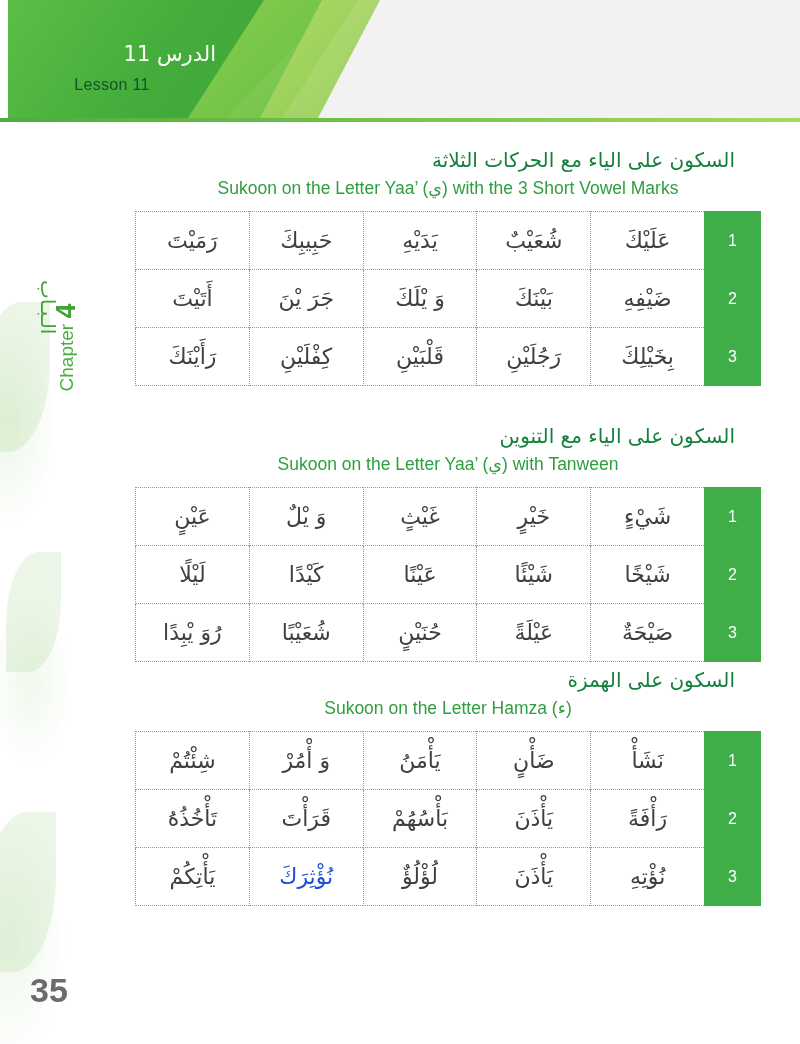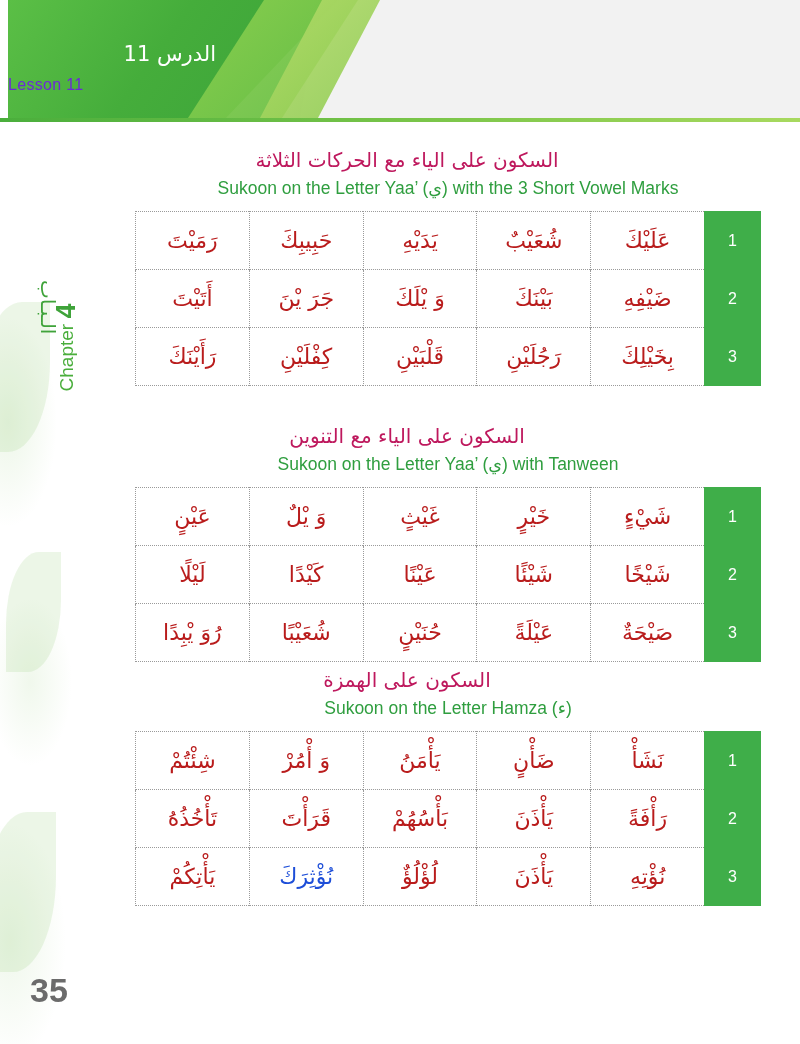--- a/index.html
+++ b/index.html
@@ -60,22 +60,22 @@
     text-align: right;
     color: #ffffff;
     font-size: 21px;
     font-family: "DejaVu Sans", sans-serif;
     direction: rtl;
     letter-spacing: .5px;
   }
   .lesson-en {
     position: absolute;
     top: 76px; left: 0; width: 208px;
-    text-align: left;
-    color: #6d28d9;
+    text-align: center;
+    color: #14532d;
     font-size: 16px;
     letter-spacing: .3px;
   }
   .header-underline {
     position: absolute;
     top: 118px; left: 0;
     width: 800px; height: 4px;
     background: linear-gradient(90deg, #4aae3c 0%, #7cc64a 55%, #a8d95f 100%);
   }
 
@@ -135,27 +135,27 @@
 
   
   .content {
     position: absolute;
     top: 128px; left: 96px;
     width: 704px;
     height: 916px;
   }
   .section { margin-bottom: 6px; }
   .title-ar {
-    text-align: center;
-    color: #be185d;
+    text-align: right;
+    color: #15803d;
     font-size: 20px;
     font-family: "DejaVu Sans", sans-serif;
     direction: rtl;
     margin: 0 0 6px 0;
-    padding-right: 82px;
+    padding-right: 65px;
   }
   .title-en {
     text-align: center;
     color: #2f9e3f;
     font-size: 17.5px;
     margin: 0 0 12px 0;
   }
 
   table.drill {
     border-collapse: collapse;
@@ -164,21 +164,21 @@
     table-layout: fixed;
     direction: rtl;
   }
   table.drill td {
     border: 1px dotted #9a9a9a;
     height: 58px;
     text-align: center;
     vertical-align: middle;
     font-family: "DejaVu Sans", sans-serif;
     font-size: 22px;
-    color: #b91c1c;
+    color: #404040;
     padding: 2px 4px;
     white-space: nowrap;
   }
   table.drill td.num {
     width: 56px;
     background: #3fae49;
     color: #ffffff;
     font-family: "Liberation Sans", sans-serif;
     font-size: 16px;
     border: 1px solid #3fae49;

